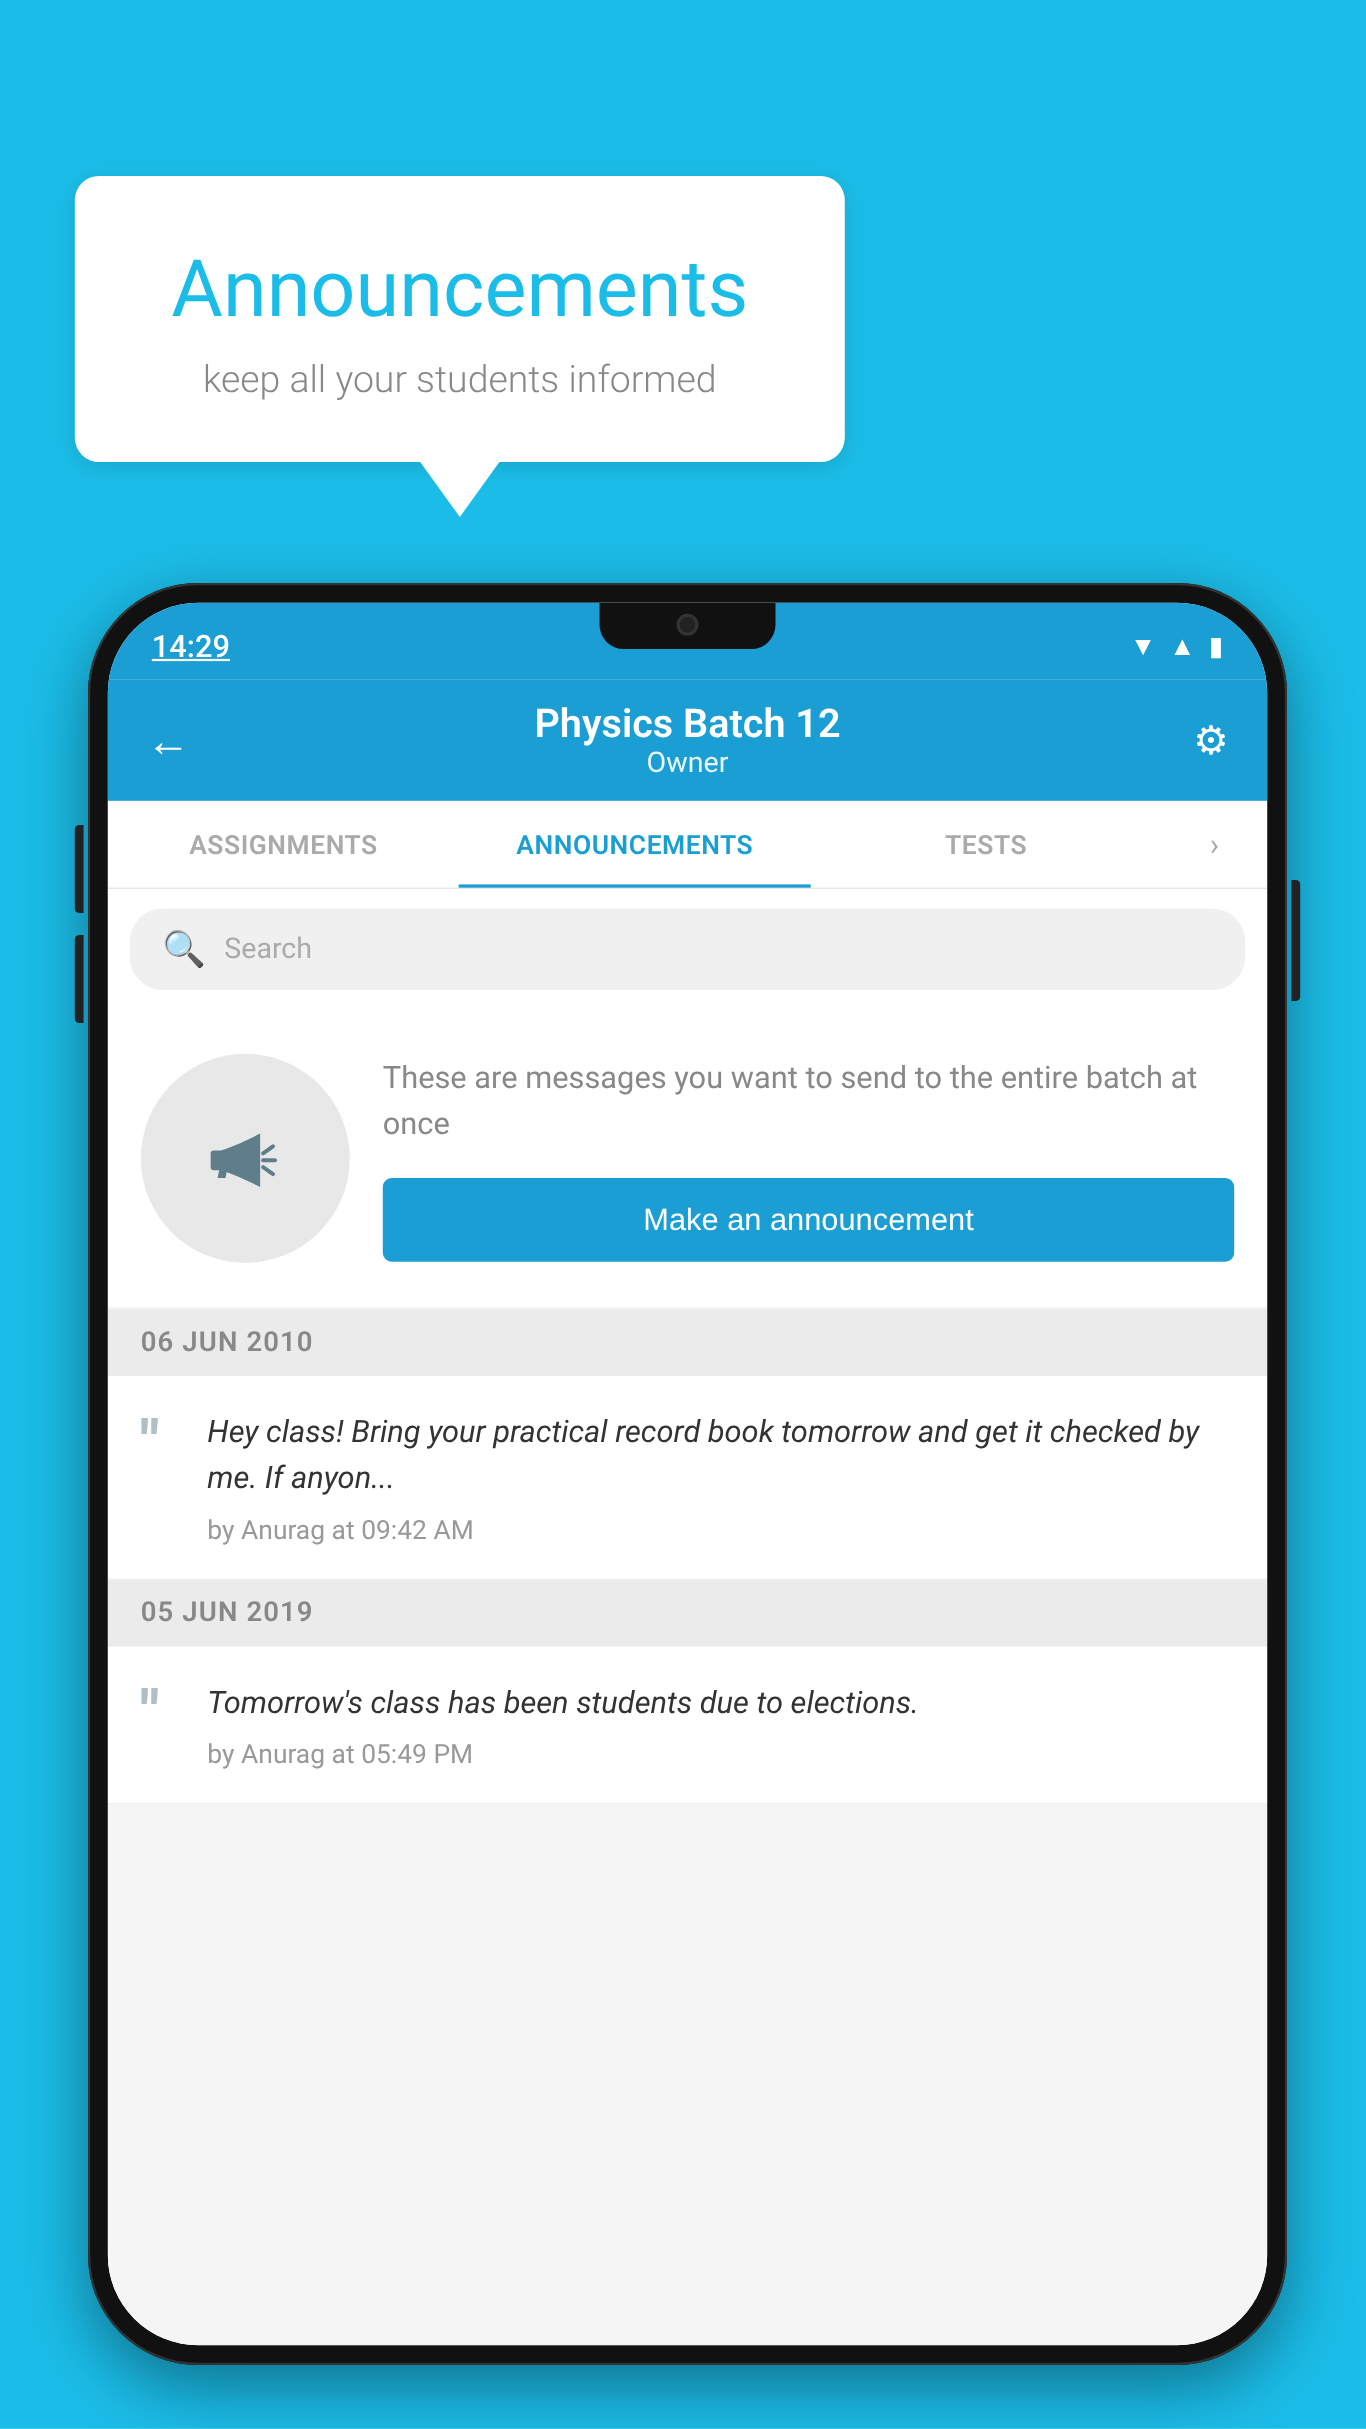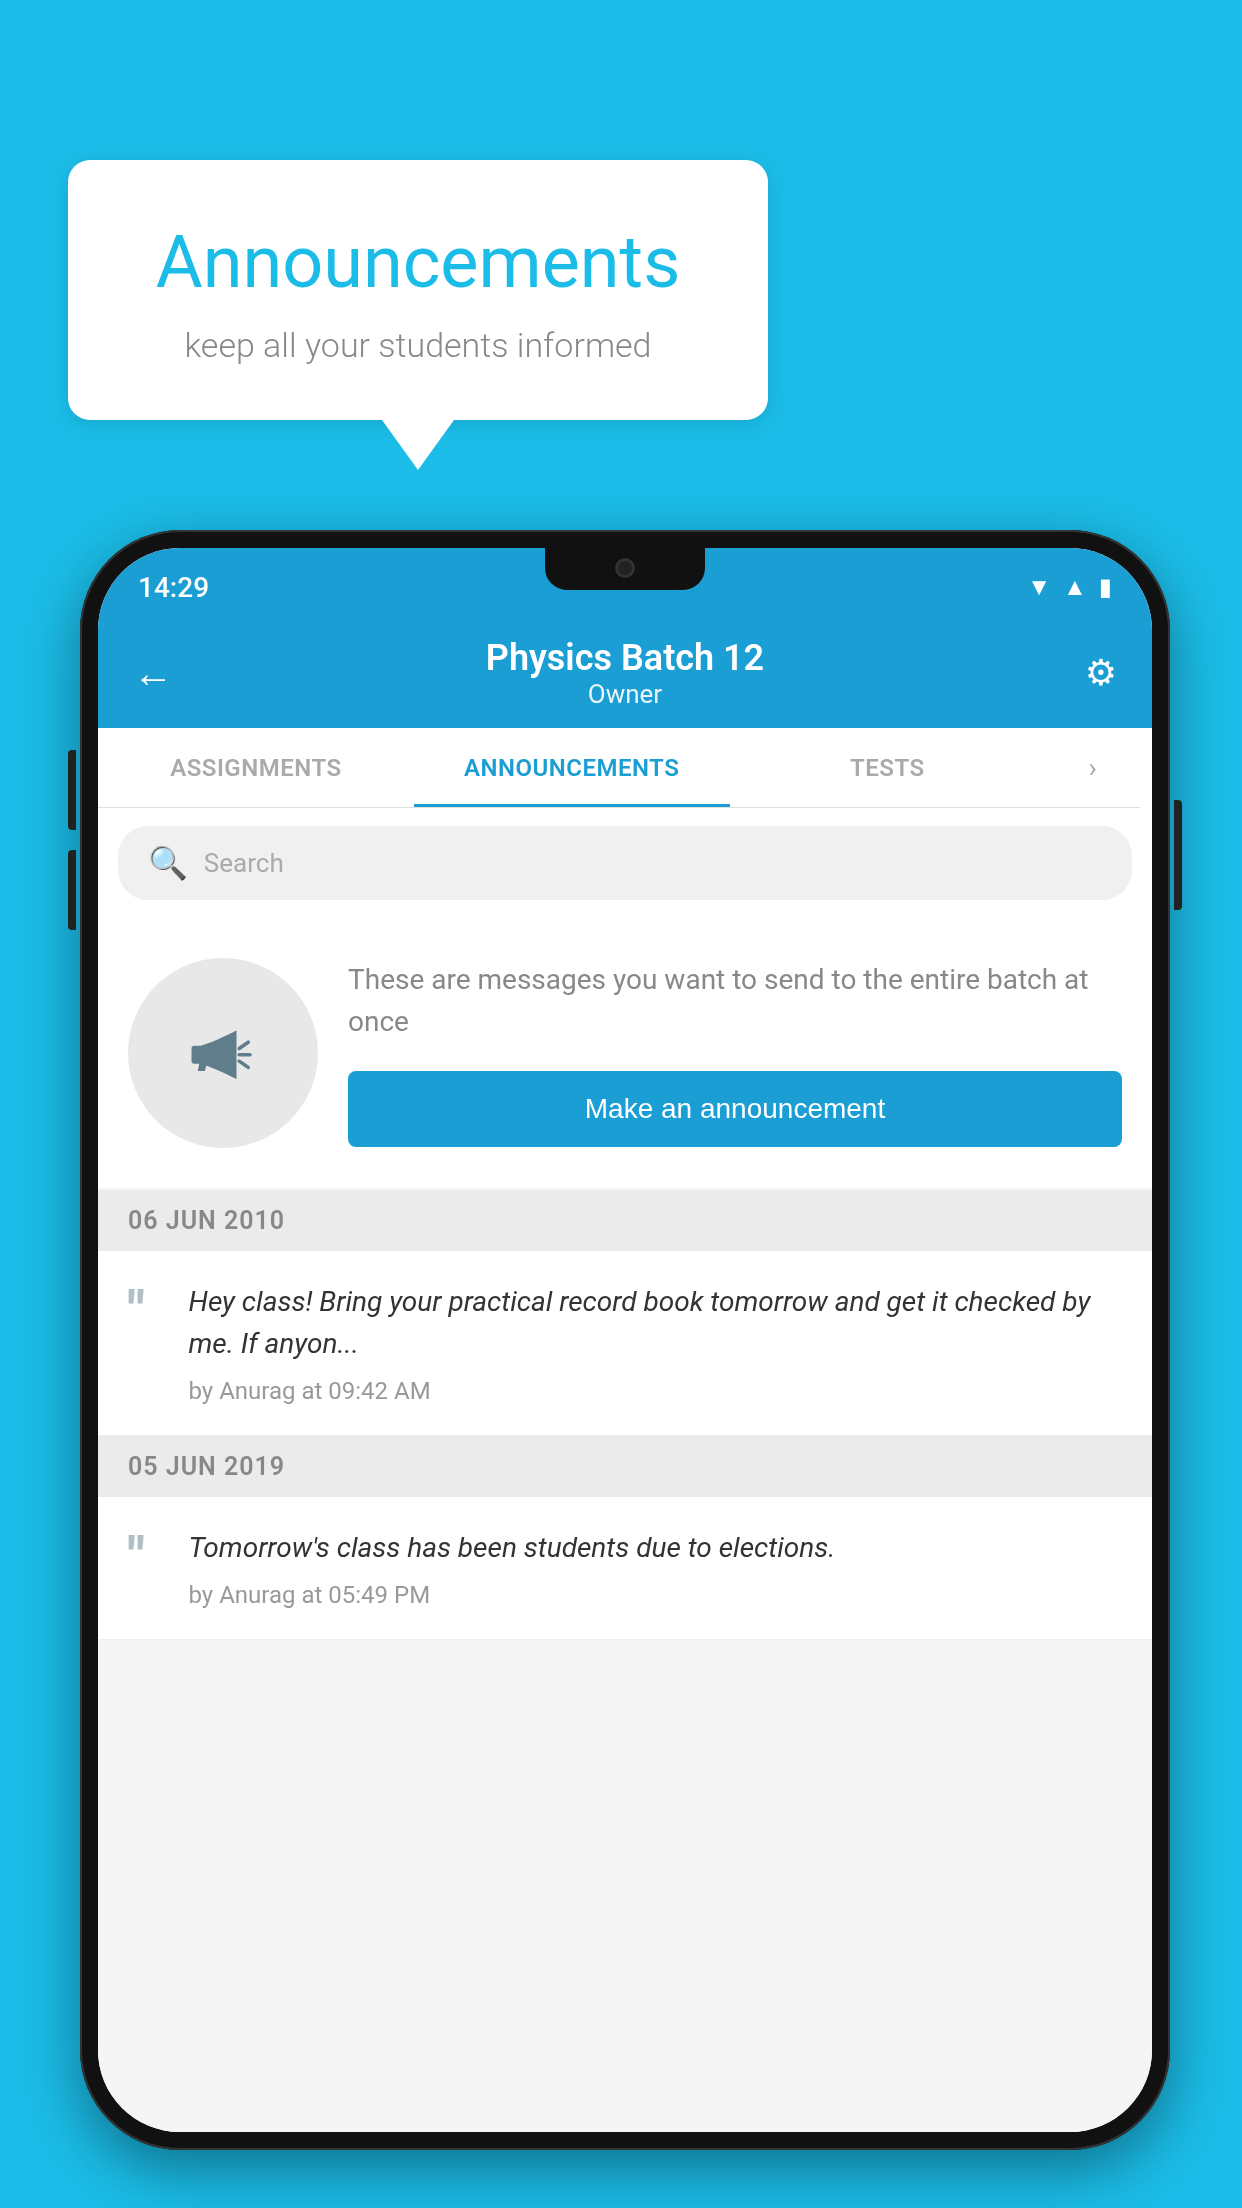--- a/index.html
+++ b/index.html
@@ -109,20 +109,21 @@
       align-items: center;
       justify-content: space-between;
       padding: 0 40px;
       z-index: 50;
     }
     .status-time {
       color: white;
       font-size: 28px;
       font-weight: 500;
       padding-top: 8px;
+      text-decoration: underline;
     }
     .status-icons {
       display: flex;
       align-items: center;
       gap: 12px;
       padding-top: 8px;
     }
     .wifi-icon, .signal-icon, .battery-icon {
       color: white;
       font-size: 24px;
@@ -167,21 +168,21 @@
       cursor: pointer;
       width: 60px;
       text-align: right;
     }
 
     
     .tabs-bar {
       position: absolute;
       top: 180px;
       left: 0;
-      right: 12px;
+      right: 0;
       height: 80px;
       background: white;
       display: flex;
       align-items: stretch;
       border-bottom: 1px solid #e0e0e0;
       z-index: 40;
     }
     .tab {
       flex: 1;
       display: flex;

